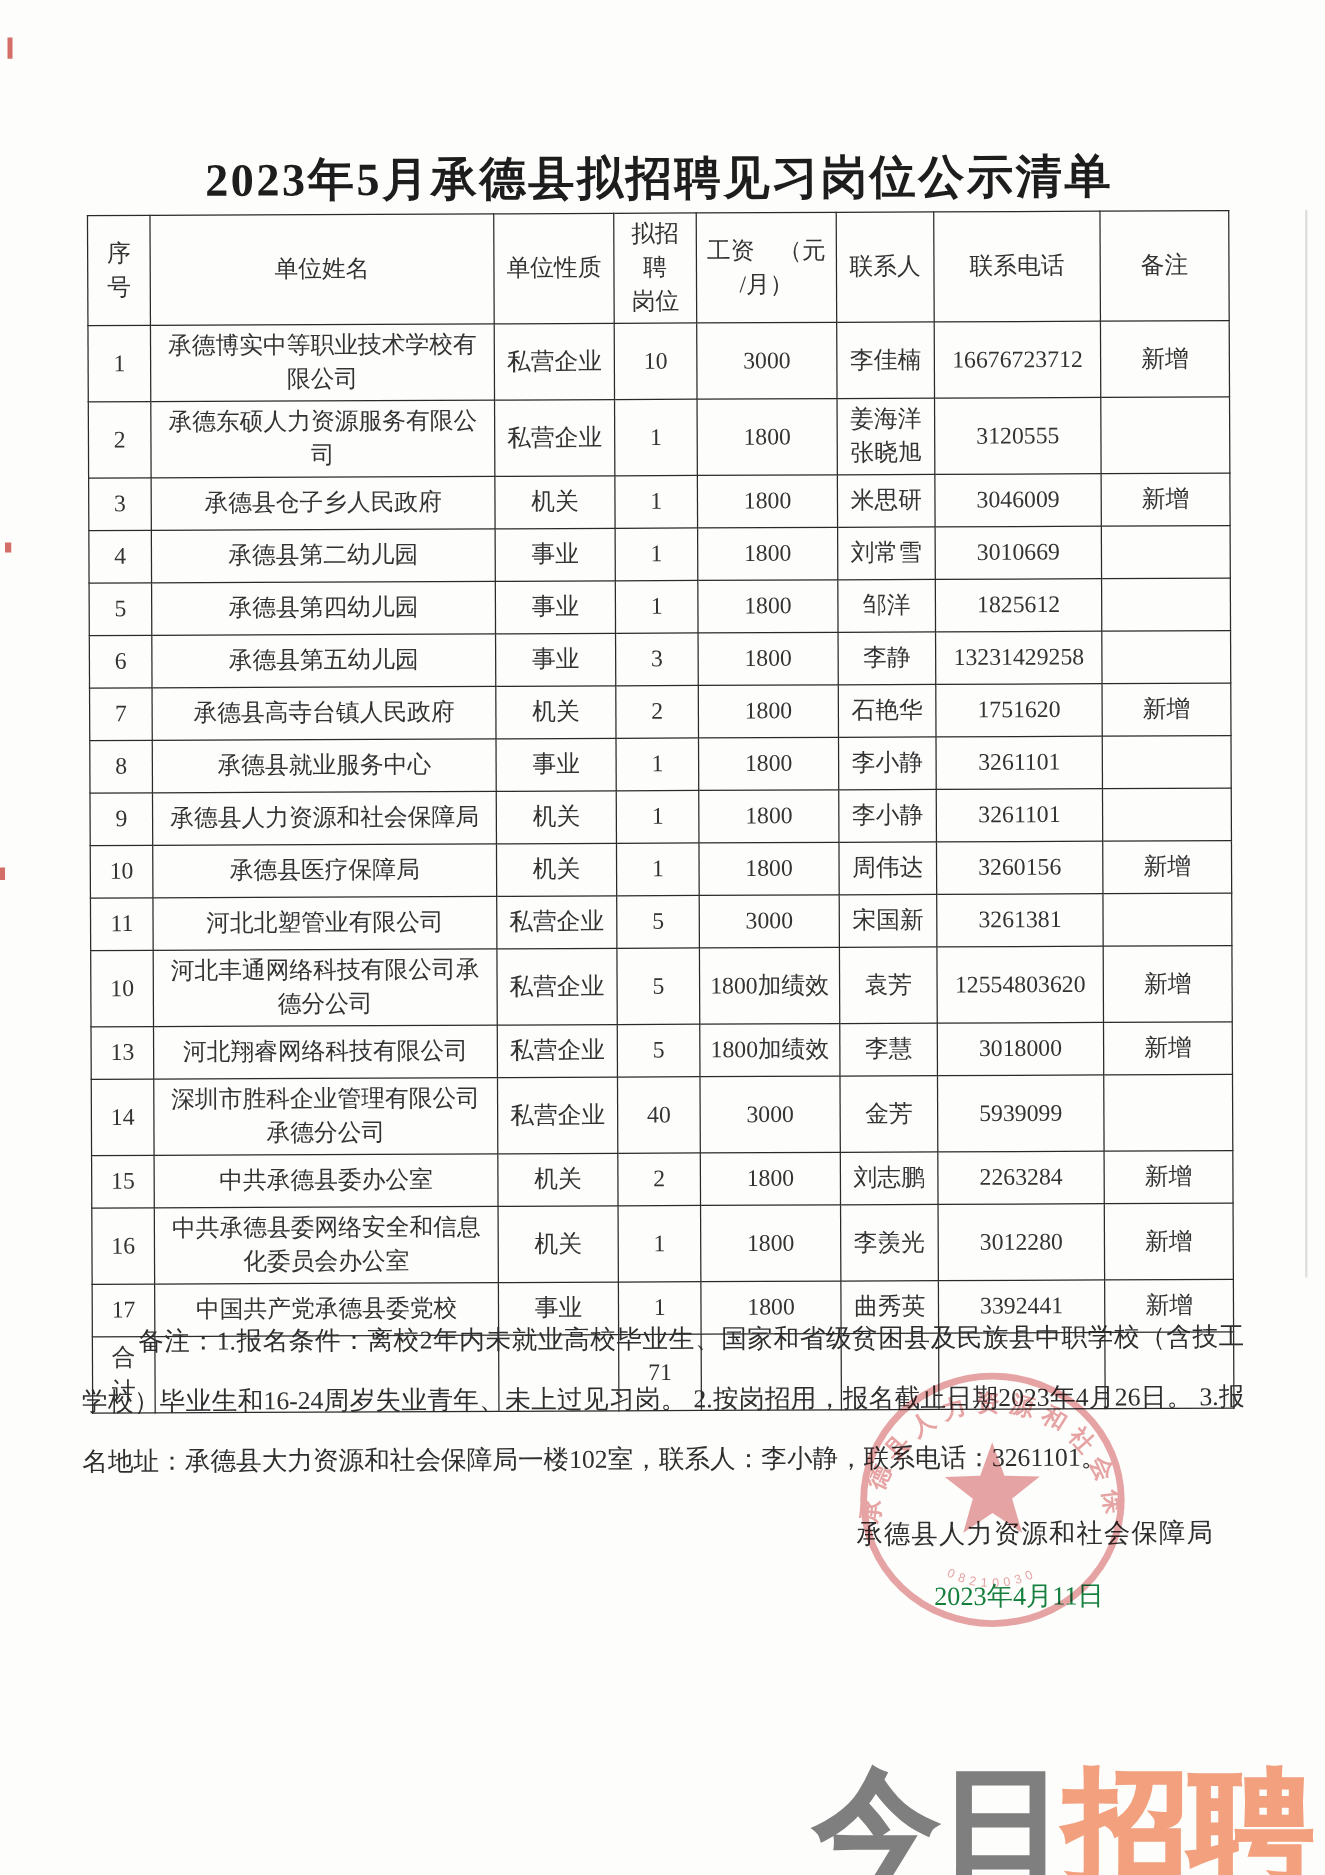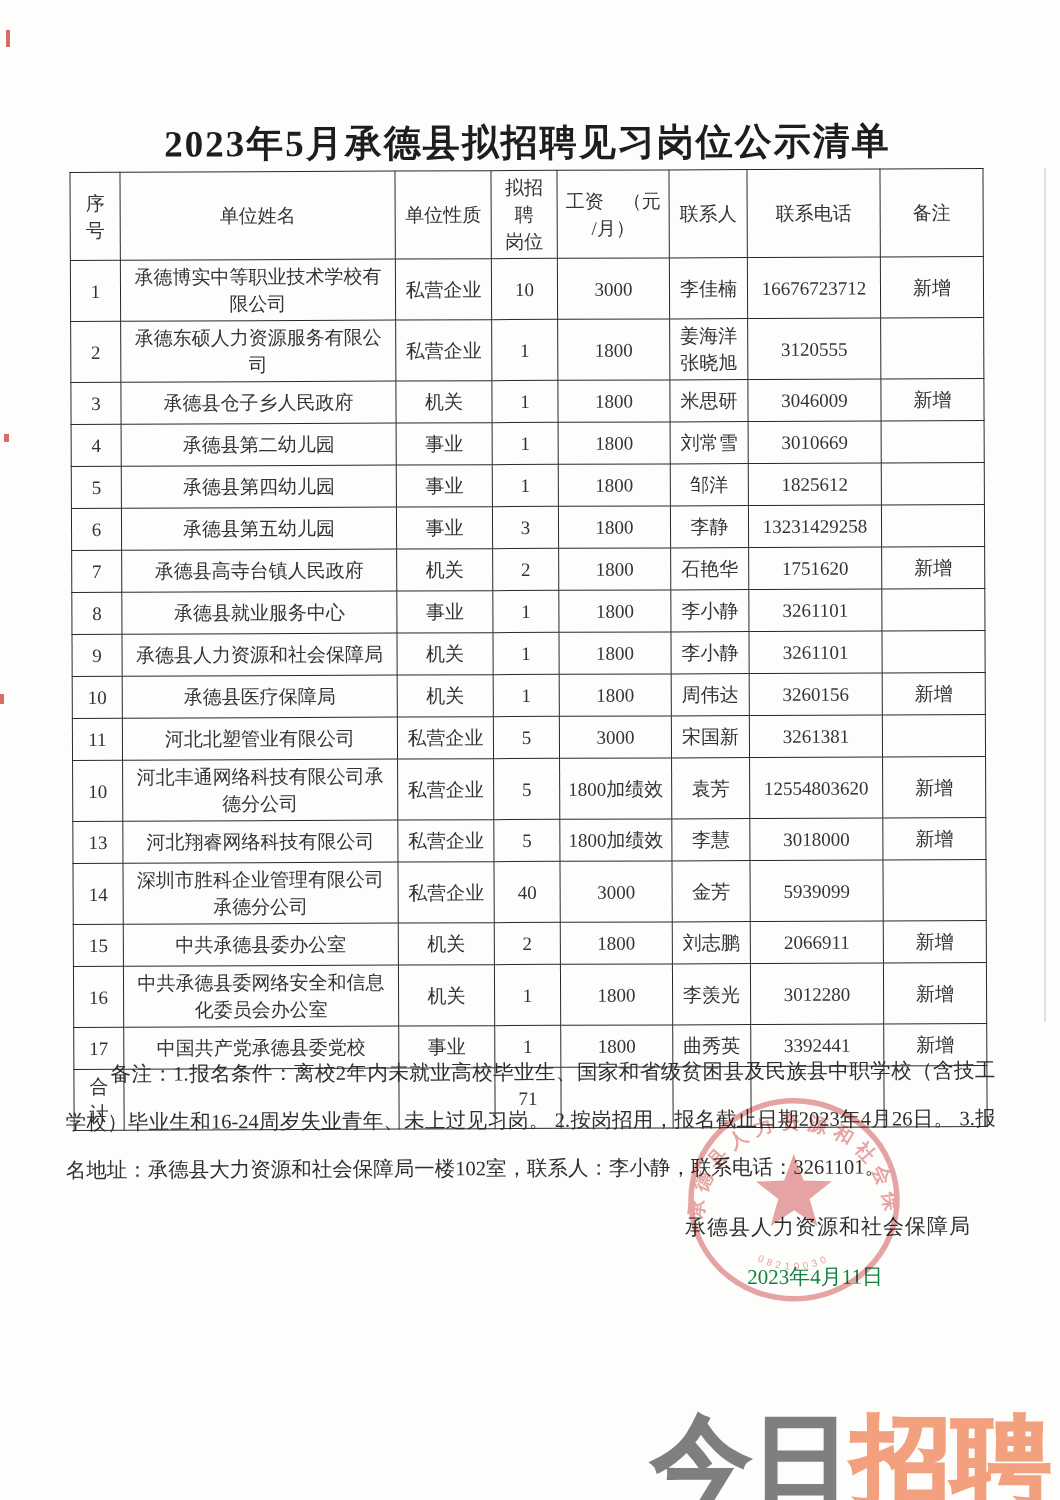--- a/index.html
+++ b/index.html
@@ -277,21 +277,21 @@
       <td class="c-note"></td>
     </tr>
 
     <tr>
       <td class="c-no">15</td>
       <td class="c-name">中共承德县委办公室</td>
       <td class="c-type">机关</td>
       <td class="c-positions">2</td>
       <td class="c-salary">1800</td>
       <td class="c-contact">刘志鹏</td>
-      <td class="c-phone">2066911</td>
+      <td class="c-phone">2263284</td>
       <td class="c-note">新增</td>
     </tr>
 
     <tr>
       <td class="c-no">16</td>
       <td class="c-name">中共承德县委网络安全和信息化委员会办公室</td>
       <td class="c-type">机关</td>
       <td class="c-positions">1</td>
       <td class="c-salary">1800</td>
       <td class="c-contact">李羡光</td>

